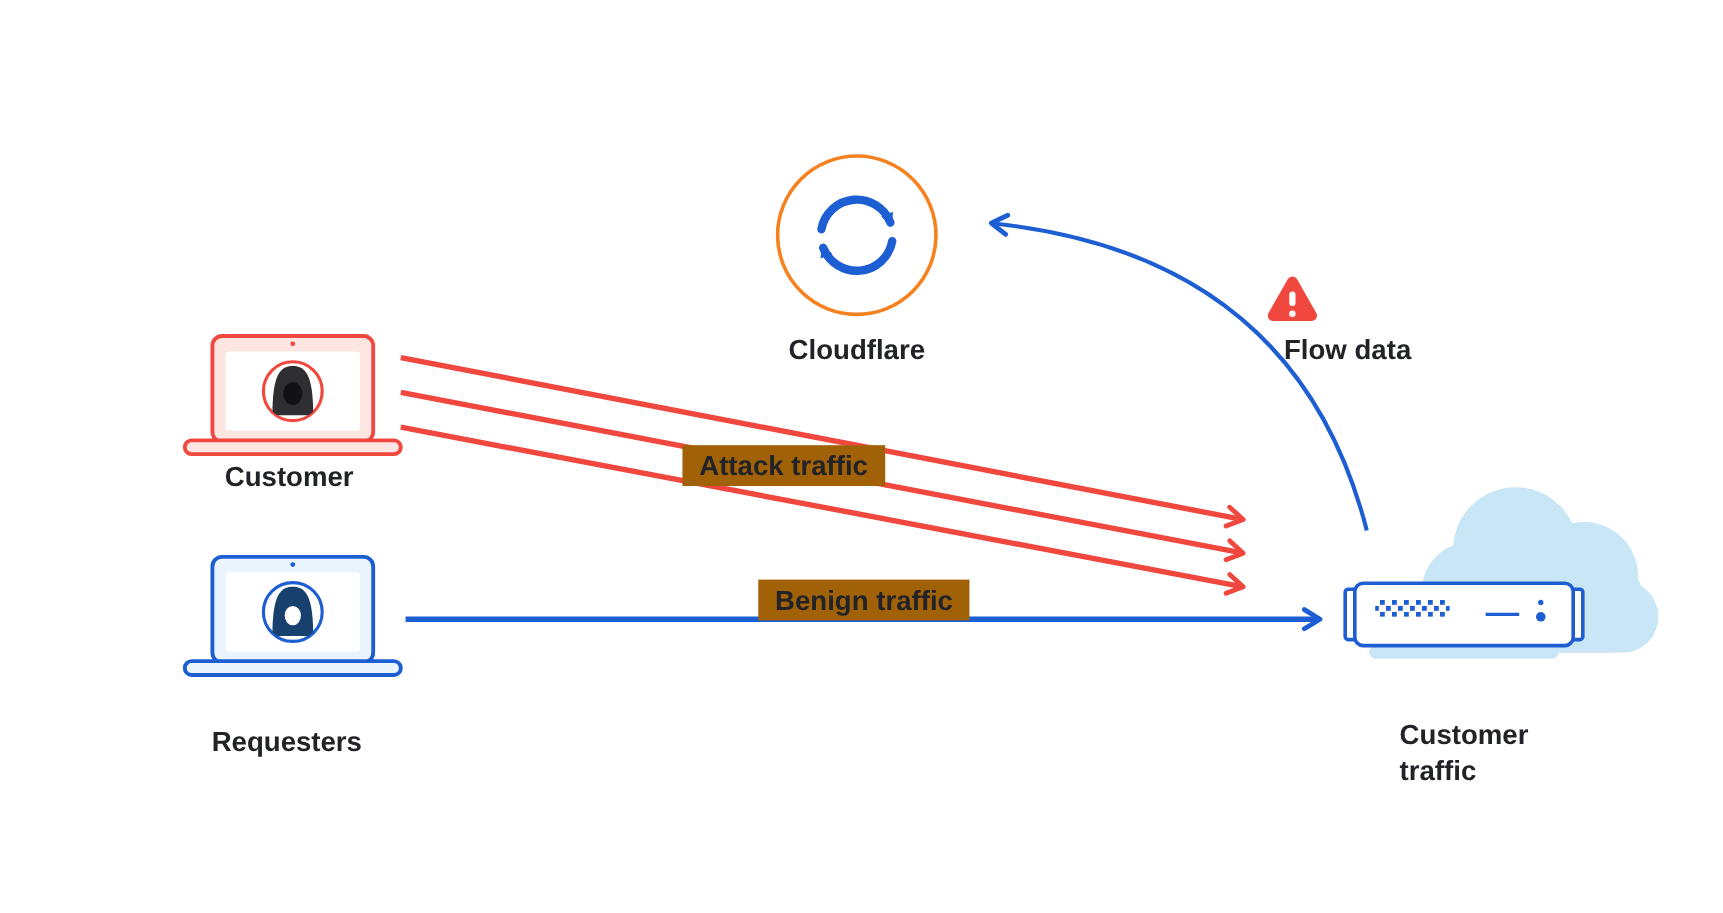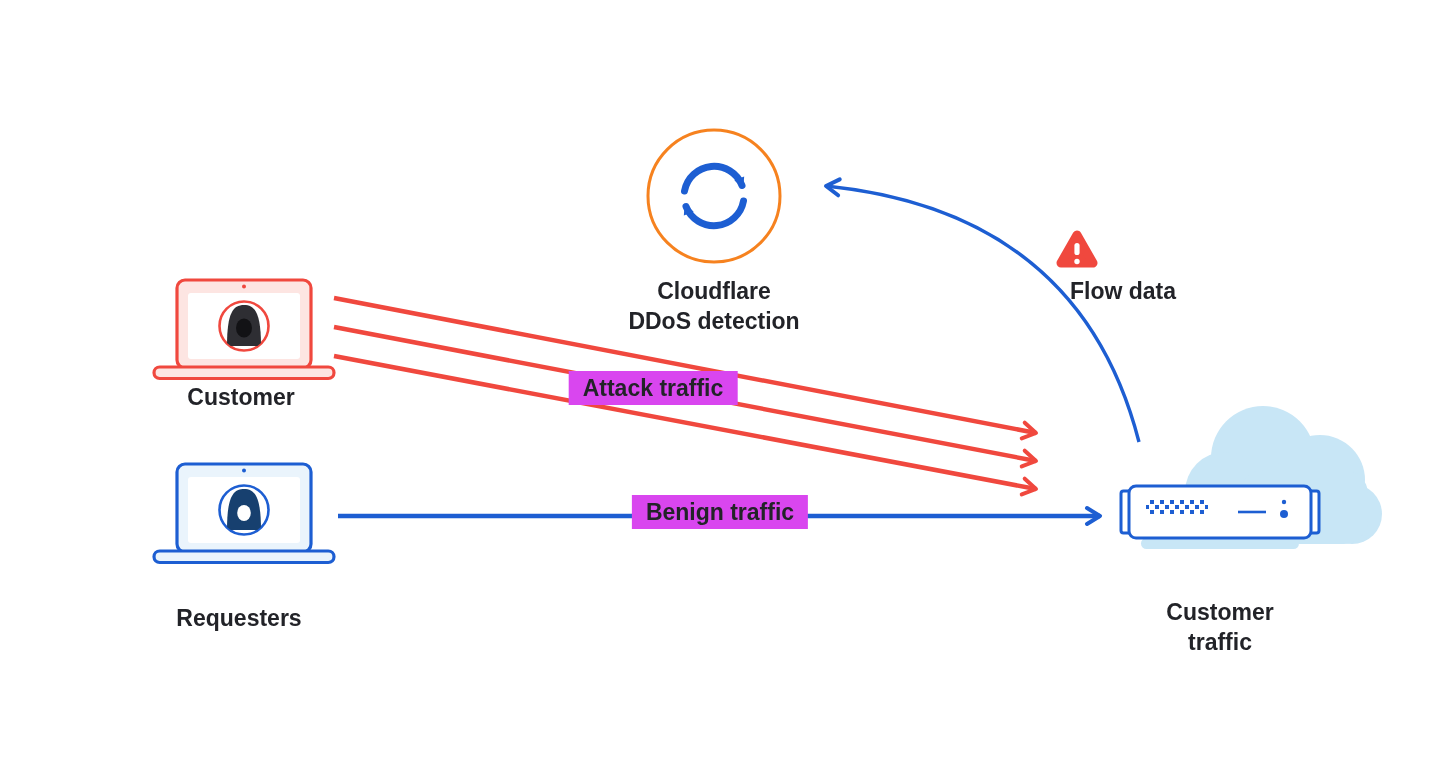--- a/index.html
+++ b/index.html
@@ -6,22 +6,22 @@
     --c-red:#f0483e; --c-red_light:#fde5e2; --c-blue:#1d5ed2; --c-blue_light:#eaf4fc;
     --c-navy:#17406f; --c-orange:#f6821f; --c-cloud:#c8e6f6; --c-text:#222328;
     --c-dark:#2e2e33; --c-dark2:#121215;
   }
   *{box-sizing:border-box;}
   html,body{margin:0;padding:0;background:#fff;}
   body{font-family:"Liberation Sans",sans-serif;}
   .canvas{position:relative;width:1436px;height:761px;background:#fff;overflow:hidden;}
   .layer{position:absolute;left:0;top:0;}
   .lbl{position:absolute;transform:translateX(-50%);color:var(--c-text);font-weight:700;
-       font-size:23px;line-height:30px;text-align:center;white-space:nowrap;}
-  .lbl.on-line{transform:translate(-50%,-50%);background:#d946ef;padding:2px 14px;}
+       font-size:23px;line-height:30px;text-align:left;white-space:nowrap;}
+  .lbl.on-line{transform:translate(-50%,-50%);background:#a16207;padding:2px 14px;}
   
   .stroke-red{stroke:var(--c-red);}   .fill-red{fill:var(--c-red);}
   .stroke-blue{stroke:var(--c-blue);} .fill-blue{fill:var(--c-blue);}
   .stroke-orange{stroke:var(--c-orange);}
   .fill-white{fill:#ffffff;} .fill-cloud{fill:var(--c-cloud);}
   .fill-redlight{fill:var(--c-red_light);} .fill-bluelight{fill:var(--c-blue_light);}
   .fill-navy{fill:var(--c-navy);} .fill-dark{fill:var(--c-dark);} .fill-dark2{fill:var(--c-dark2);}
   .nf{fill:none;}
   .chev{fill:none;stroke-width:4;stroke-linecap:round;stroke-linejoin:round;}
 </style>
@@ -118,31 +118,30 @@
           <path d="M 227 530 C 227 497 233 489 244 489 C 255 489 261 497 261 530 Z" class="fill-navy"></path>
           <ellipse cx="244" cy="513" rx="6.8" ry="8" fill="#ffffff"></ellipse>
         </g>
       </g>
       <rect x="154" y="551" width="180" height="11.5" rx="5.7" class="fill-bluelight stroke-blue" stroke-width="3.2"></rect>
     </g>
   </svg>
 
   <div class="lbl" style="left:714px; top:276px">
     <div>Cloudflare</div>
-    <div>DDoS detection</div>
   </div>
 
   <div class="lbl" style="left:1123px; top:276px">Flow data</div>
 
   <div class="lbl" style="left:241px; top:382px">Customer</div>
 
   <div class="lbl" style="left:239px; top:603px">Requesters</div>
 
   <div class="lbl" style="left:1220px; top:597px">
     <div>Customer</div>
     <div>traffic</div>
   </div>
 
   <div class="lbl on-line" style="left:653px; top:388px">Attack traffic</div>
 
-  <div class="lbl on-line" style="left:720px; top:512px">Benign traffic</div>
+  <div class="lbl on-line" style="left:720px; top:500px">Benign traffic</div>
 
 </div>
 
 </body></html>

